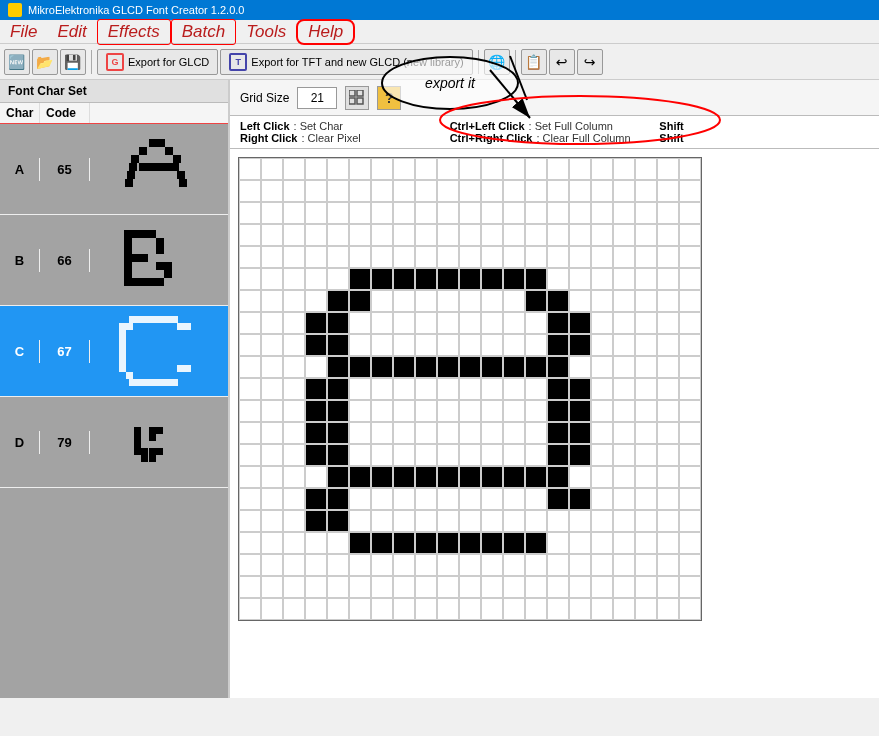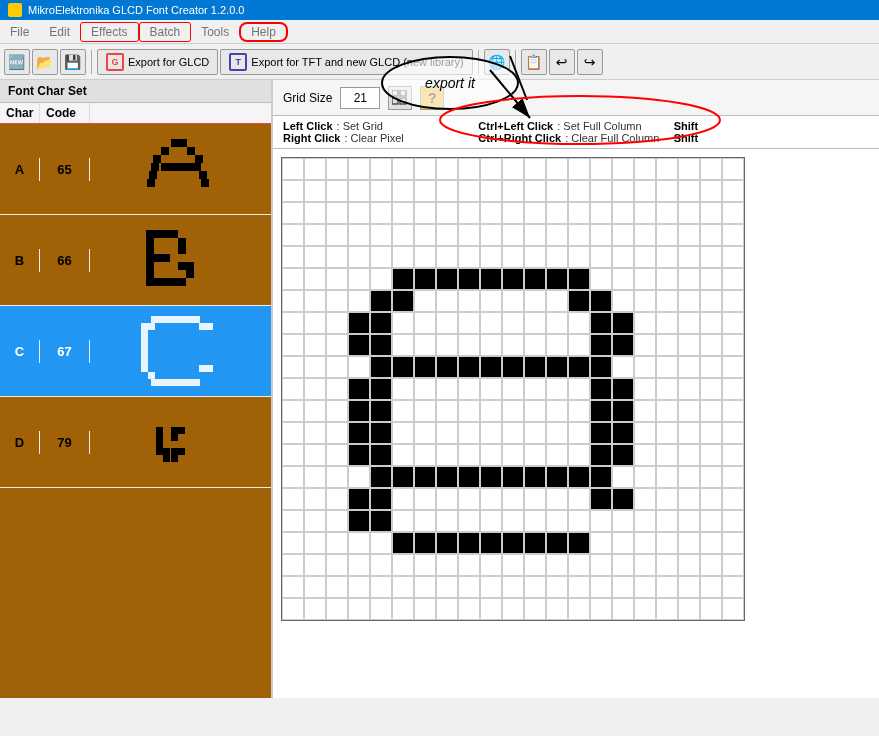--- a/index.html
+++ b/index.html
@@ -38,22 +38,23 @@
       border-bottom: 1px solid #ccc;
       padding: 2px 0;
       display: flex;
       align-items: center;
       gap: 0;
       height: 24px;
     }
     .menu-item {
       padding: 2px 10px;
       cursor: pointer;
-      font-size: 12px;
-      color: #737373;
+      font-size: 17px;
+      color: #b91c1c;
+      font-style: italic;
     }
     .menu-effects {
       border: 1px solid red;
       border-radius: 3px;
     }
     .menu-batch {
       border: 1px solid red;
       border-radius: 3px;
     }
 
@@ -124,23 +125,23 @@
     }
 
     
     .main-area {
       display: flex;
       height: calc(736px - 22px - 24px - 36px - 36px);
     }
 
     
     .font-panel {
-      width: 273px;
+      width: 230px;
       border-right: 2px solid #ccc;
-      background: #a16207;
+      background: #a3a3a3;
       flex-shrink: 0;
     }
     .font-panel-title {
       background: #e0e0e0;
       border-bottom: 1px solid #bbb;
       padding: 4px 8px;
       font-weight: bold;
       font-size: 12px;
     }
     .font-panel-header {
@@ -454,21 +455,21 @@
           <rect x="0" y="8" width="6" height="6" fill="none" stroke="#555" stroke-width="1.5"></rect>
           <rect x="8" y="8" width="6" height="6" fill="none" stroke="#555" stroke-width="1.5"></rect>
         </svg>
       </button>
       <button class="grid-icon-btn" style="background:#f0c040; font-weight:bold; color:#333;">?</button>
     </div>
 
     <div class="hints-bar">
       <div class="hint-item">
         <span class="hint-key">Left Click</span>
-        <span class="hint-desc">: Set Grid</span>
+        <span class="hint-desc">: Set Char</span>
       </div>
       <div class="hint-item">
         <span class="hint-key">Ctrl+Left Click</span>
         <span class="hint-desc">: Set Full Column</span>
       </div>
       <div class="hint-item">
         <span class="hint-key">Shift</span>
       </div>
       <div class="hint-item">
         <span class="hint-key">Right Click</span>

